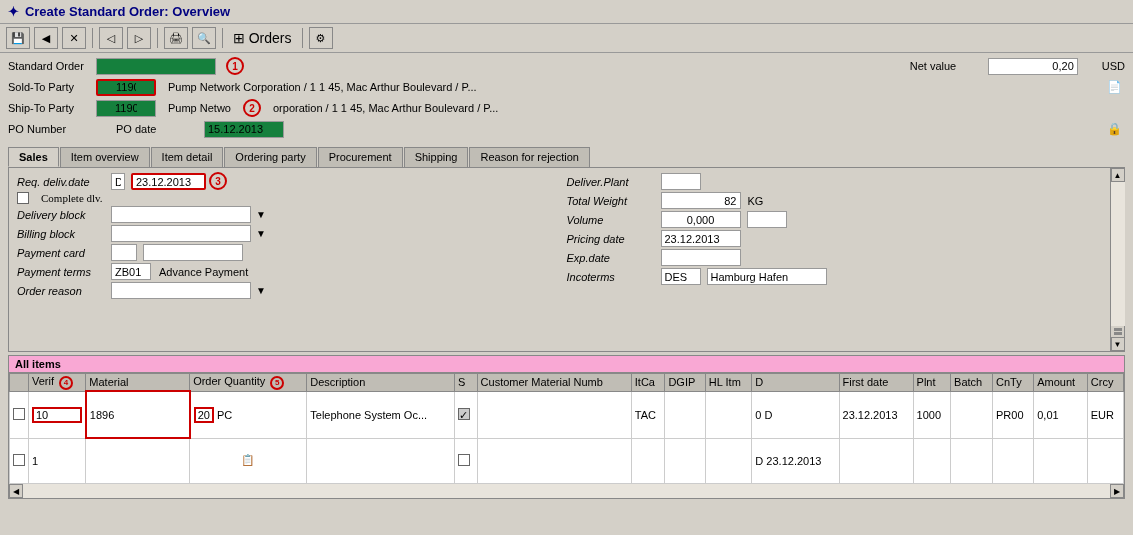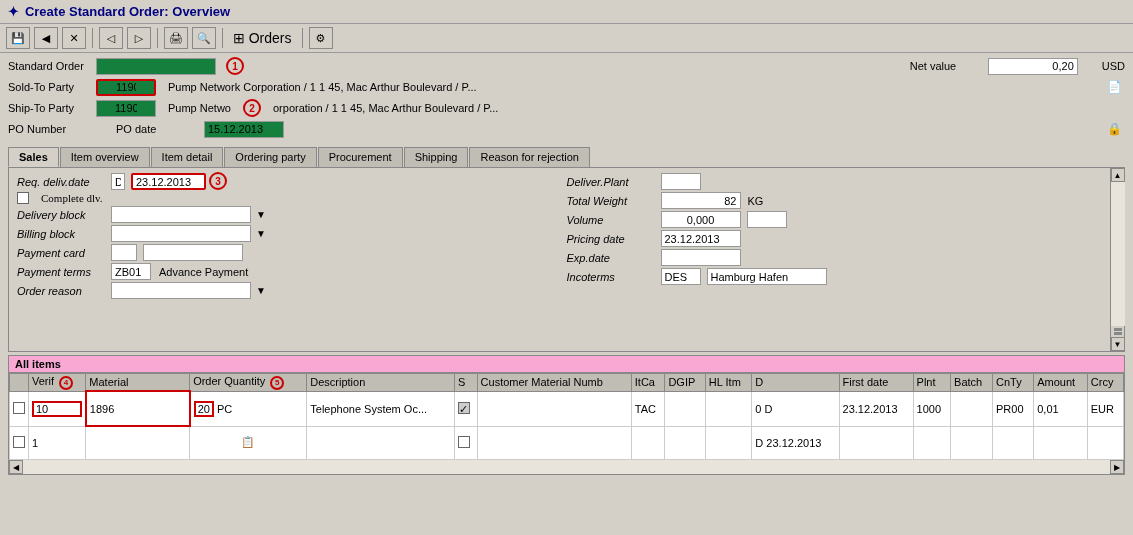--- a/index.html
+++ b/index.html
@@ -200,21 +200,21 @@
     table.items-table th {
       background: #c0bdb5;
       border: 1px solid #888;
       padding: 1px 3px;
       text-align: left;
       font-weight: normal;
       white-space: nowrap;
     }
     table.items-table td {
       border: 1px solid #ccc;
-      padding: 9px 3px;
+      padding: 15px 3px;
       white-space: nowrap;
       background: #fff;
     }
     table.items-table tr:nth-child(2) td {
       background: #ffffc0;
     }
     table.items-table tr.empty td {
       background: #fff;
     }
     .cell-outlined {

